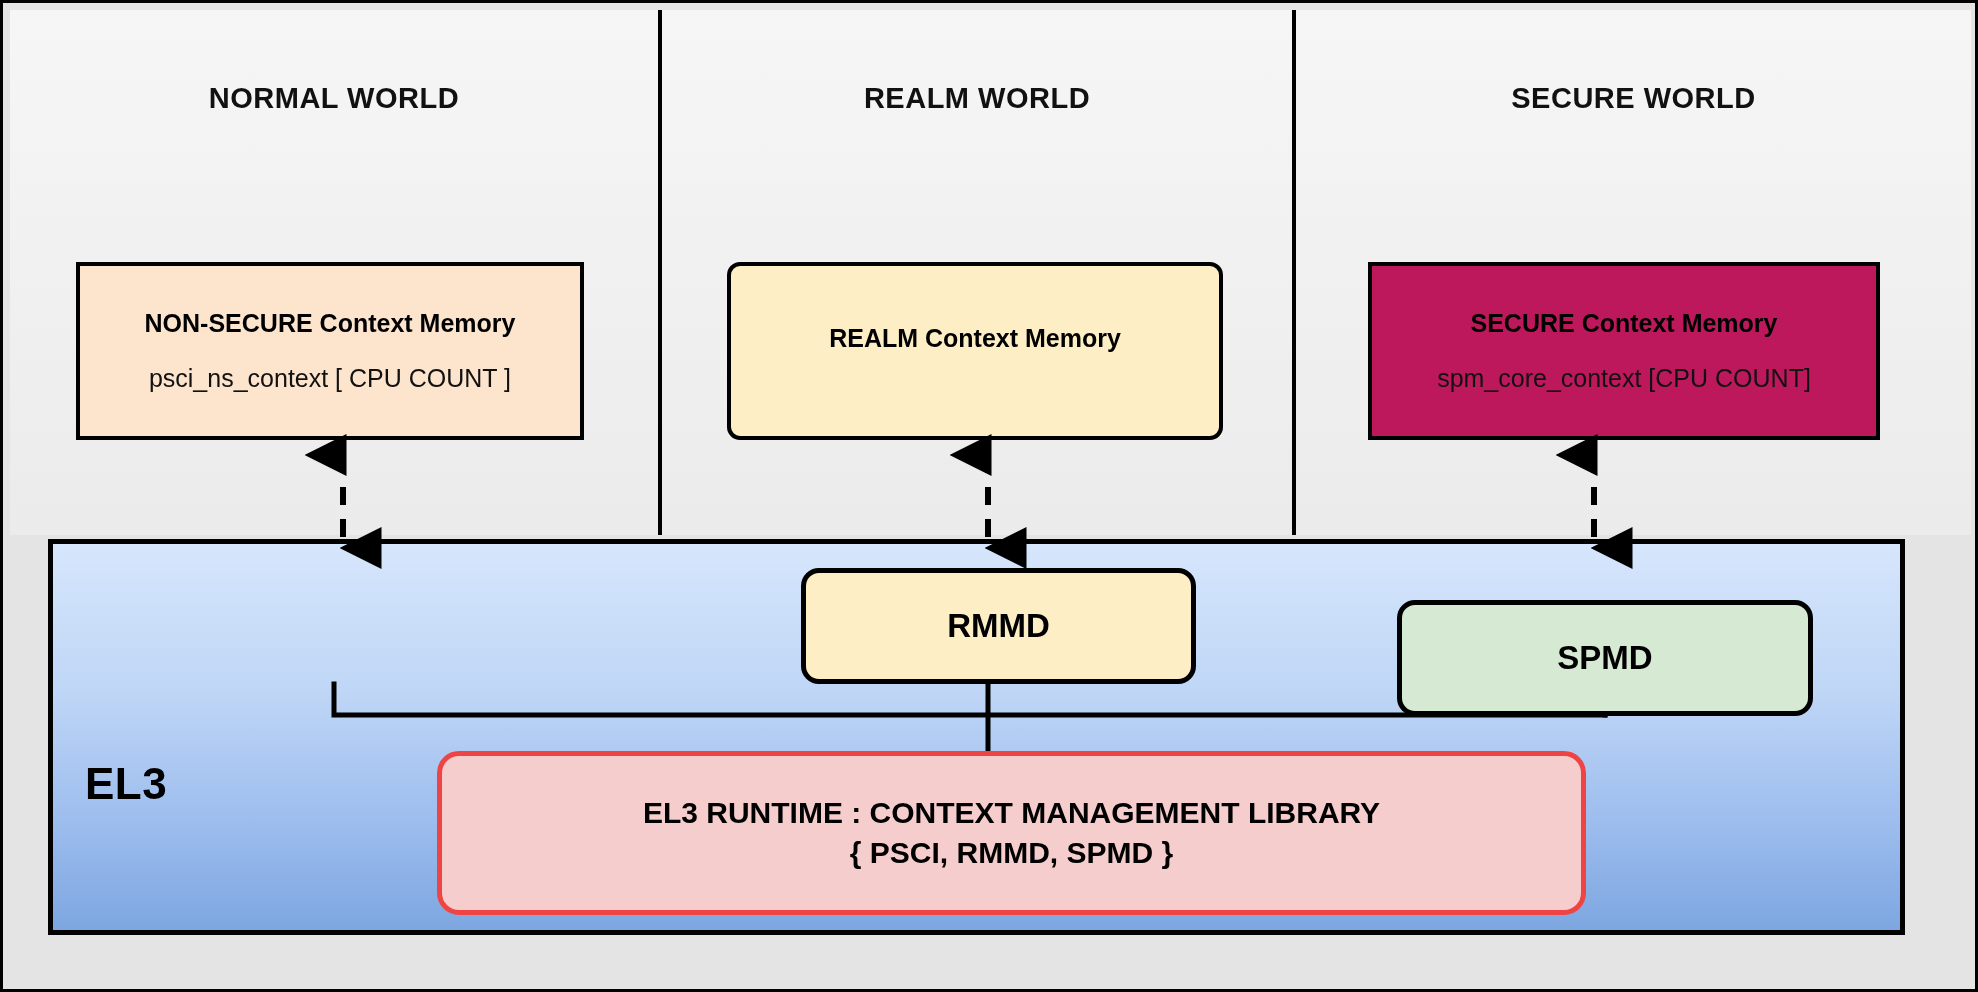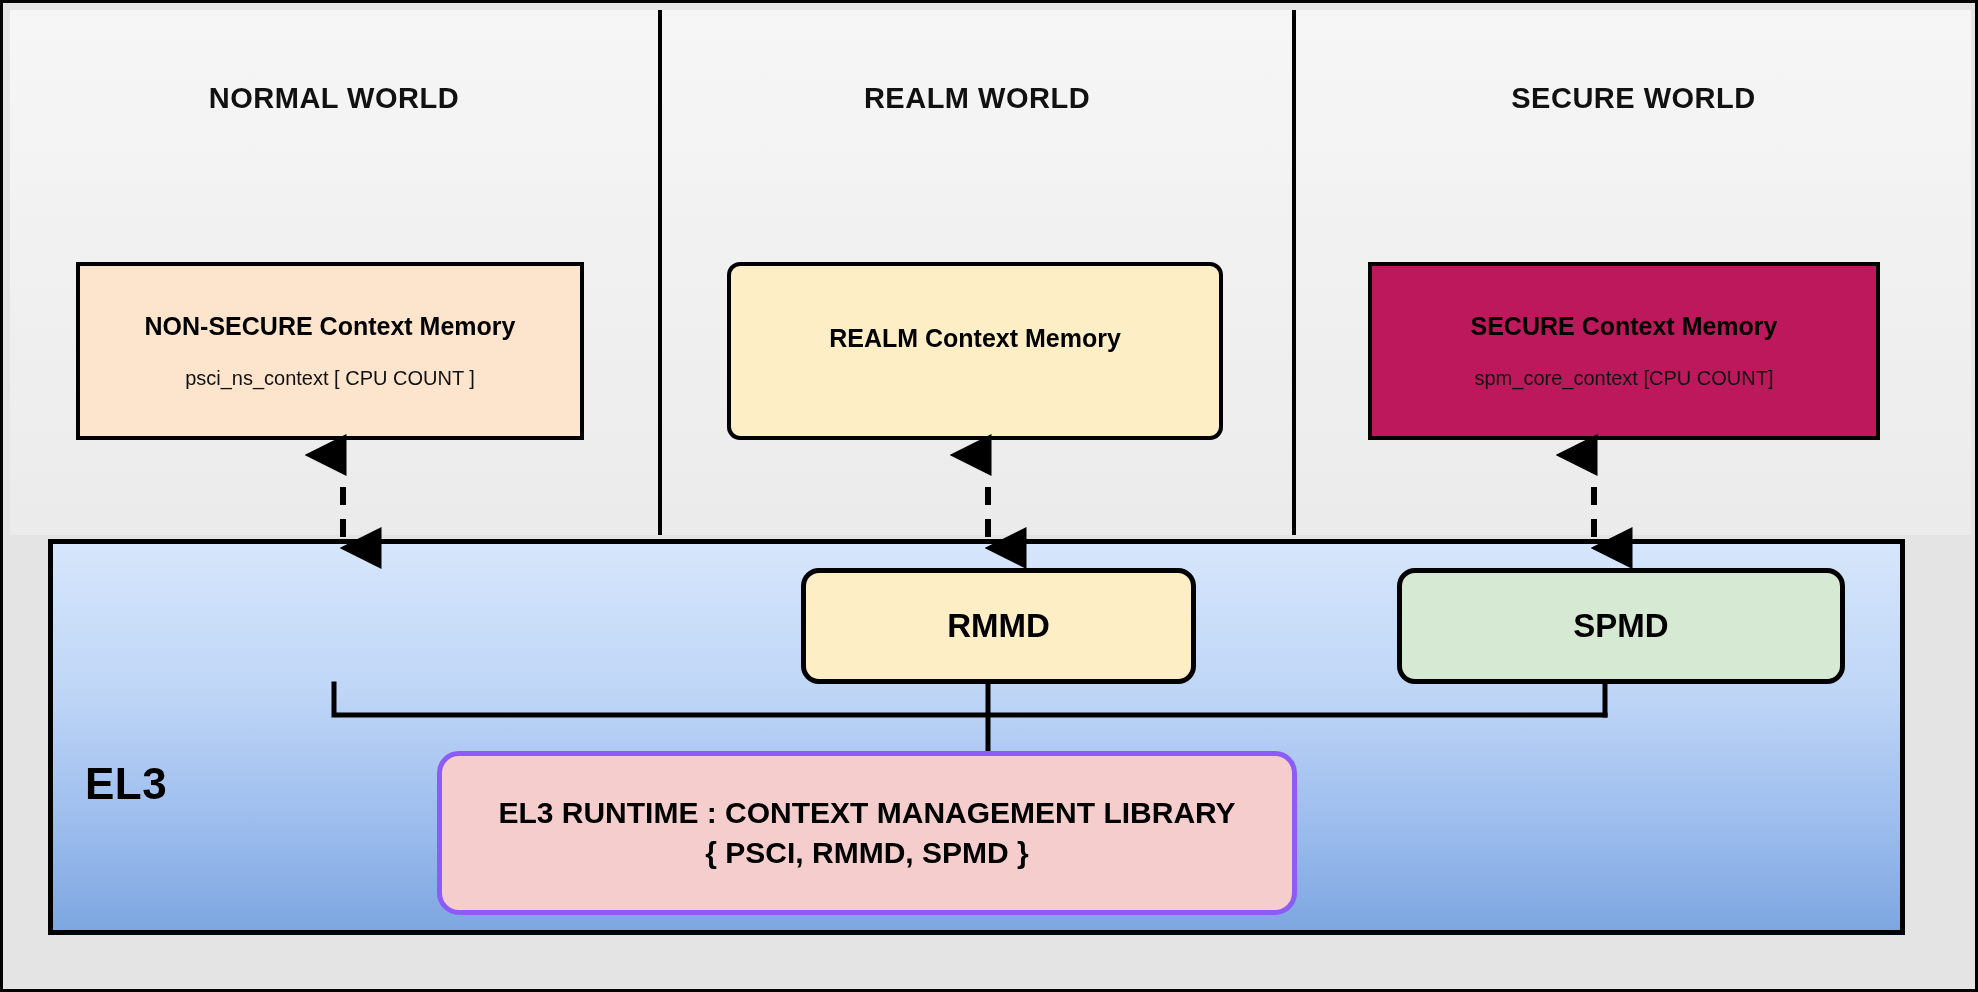--- a/index.html
+++ b/index.html
@@ -55,21 +55,21 @@
     justify-content: center;
   }
   .ctx-title {
     font-size: 25px;
     font-weight: bold;
     color: #000000;
     margin-bottom: 26px;
     text-align: center;
   }
   .ctx-sub {
-    font-size: 20px;
+    font-size: 25px;
     font-weight: normal;
     color: #111111;
     text-align: right;
   }
   #ctx-ns    { left: 73px;   width: 508px; background: #fce4cd; }
   #ctx-realm { left: 724px;  width: 496px; background: #fdeec5; border-radius: 13px; }
   #ctx-sec   { left: 1365px; width: 512px; background: #be185d; }
 
   
   #el3-box {
@@ -103,30 +103,30 @@
     box-sizing: border-box;
     display: flex;
     align-items: center;
     justify-content: center;
     font-size: 33px;
     font-weight: bold;
     color: #000000;
   }
   #disp-psci { left: 146px;  width: 393px; background: #fce4cd; }
   #disp-rmmd { left: 798px;  width: 395px; background: #fdeec5; }
-  #disp-spmd { left: 1394px; width: 448px; background: #d6e9d2; }
+  #disp-spmd { left: 1394px; width: 416px; background: #d6e9d2; margin-top: 32px; }
 
   
   #lib-box {
     position: absolute;
     left: 434px;
     top: 748px;
-    width: 860px;
+    width: 1149px;
     height: 164px;
-    border: 5px solid #8b5cf6;
+    border: 5px solid #ef4444;
     border-radius: 22px;
     box-sizing: border-box;
     background: #f6cdcd;
     display: flex;
     flex-direction: column;
     align-items: center;
     justify-content: center;
   }
   .lib-line {
     font-size: 30px;

